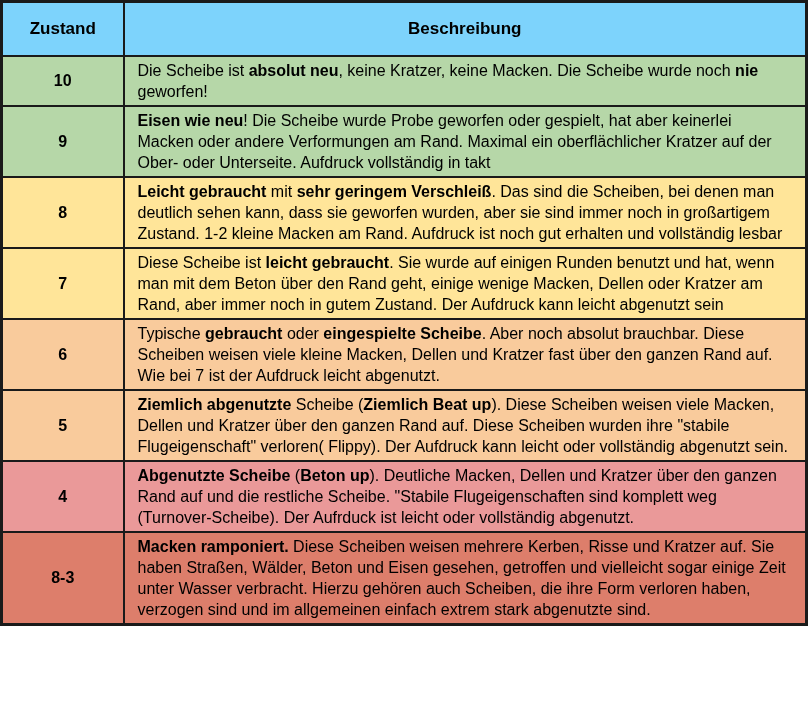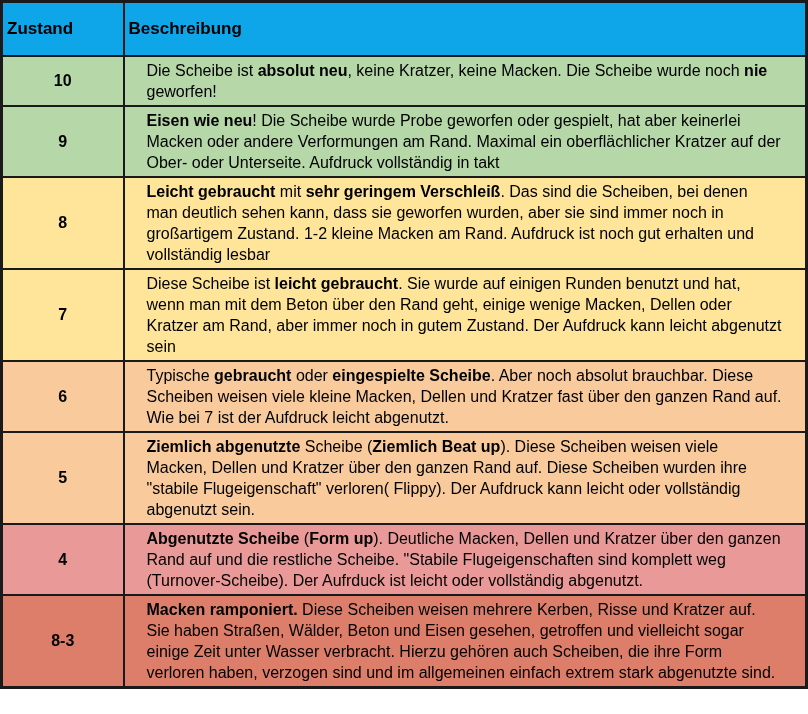--- a/index.html
+++ b/index.html
@@ -17,40 +17,40 @@
     border-collapse: collapse;
     table-layout: fixed;
     border: 3px solid #1a1a1a;
   }
   table.condition-table th,
   table.condition-table td {
     border: 2px solid #1a1a1a;
   }
   col.col-zustand { width: 122px; }
   th {
-    background: #0ea5e9;
+    background: #7dd3fc;
     font-size: 17px;
     font-weight: bold;
-    text-align: left;
+    text-align: center;
     vertical-align: middle;
     height: 48px;
     padding: 2px 4px;
   }
   td.zustand {
     text-align: center;
     vertical-align: middle;
     font-weight: bold;
     font-size: 16px;
     padding: 6px 4px;
   }
   td.desc {
     font-size: 16px;
     line-height: 21px;
     vertical-align: middle;
-    padding: 3px 22px;
+    padding: 3px 13px;
     text-align: left;
   }
   td.desc b { font-weight: bold; }
 </style>
 </head>
 <body>
 
 <table class="condition-table">
   <colgroup>
     <col class="col-zustand">
@@ -82,20 +82,20 @@
       <tr style="background: rgb(249, 203, 156);">
         <td class="zustand">6</td>
         <td class="desc"><span>Typische </span><b>gebraucht</b><span> oder </span><b>eingespielte Scheibe</b><span>. Aber noch absolut brauchbar. Diese Scheiben weisen viele kleine Macken, Dellen und Kratzer fast über den ganzen Rand auf. Wie bei 7 ist der Aufdruck leicht abgenutzt.</span></td>
       </tr>
       <tr style="background: rgb(249, 203, 156);">
         <td class="zustand">5</td>
         <td class="desc"><b>Ziemlich abgenutzte</b><span> Scheibe (</span><b>Ziemlich Beat up</b><span>). Diese Scheiben weisen viele Macken, Dellen und Kratzer über den ganzen Rand auf. Diese Scheiben wurden ihre "stabile Flugeigenschaft" verloren( Flippy). Der Aufdruck kann leicht oder vollständig abgenutzt sein.</span></td>
       </tr>
       <tr style="background: rgb(234, 153, 153);">
         <td class="zustand">4</td>
-        <td class="desc"><b>Abgenutzte Scheibe</b><span> (</span><b>Form up</b><span>). Deutliche  Macken, Dellen und Kratzer über den ganzen Rand auf und die restliche Scheibe. "Stabile Flugeigenschaften sind komplett weg (Turnover-Scheibe). Der Aufrduck ist leicht oder vollständig abgenutzt.</span></td>
+        <td class="desc"><b>Abgenutzte Scheibe</b><span> (</span><b>Beton up</b><span>). Deutliche  Macken, Dellen und Kratzer über den ganzen Rand auf und die restliche Scheibe. "Stabile Flugeigenschaften sind komplett weg (Turnover-Scheibe). Der Aufrduck ist leicht oder vollständig abgenutzt.</span></td>
       </tr>
       <tr style="background: rgb(221, 126, 107);">
         <td class="zustand">8-3</td>
         <td class="desc"><b>Macken ramponiert.</b><span> Diese Scheiben weisen mehrere Kerben, Risse und Kratzer auf. Sie haben Straßen, Wälder, Beton und Eisen gesehen, getroffen und vielleicht sogar einige Zeit unter Wasser verbracht. Hierzu gehören auch Scheiben, die ihre Form verloren haben, verzogen sind und im allgemeinen einfach extrem stark abgenutzte sind.</span></td>
       </tr>
     </tbody>
 </table>
 
 </body></html>

